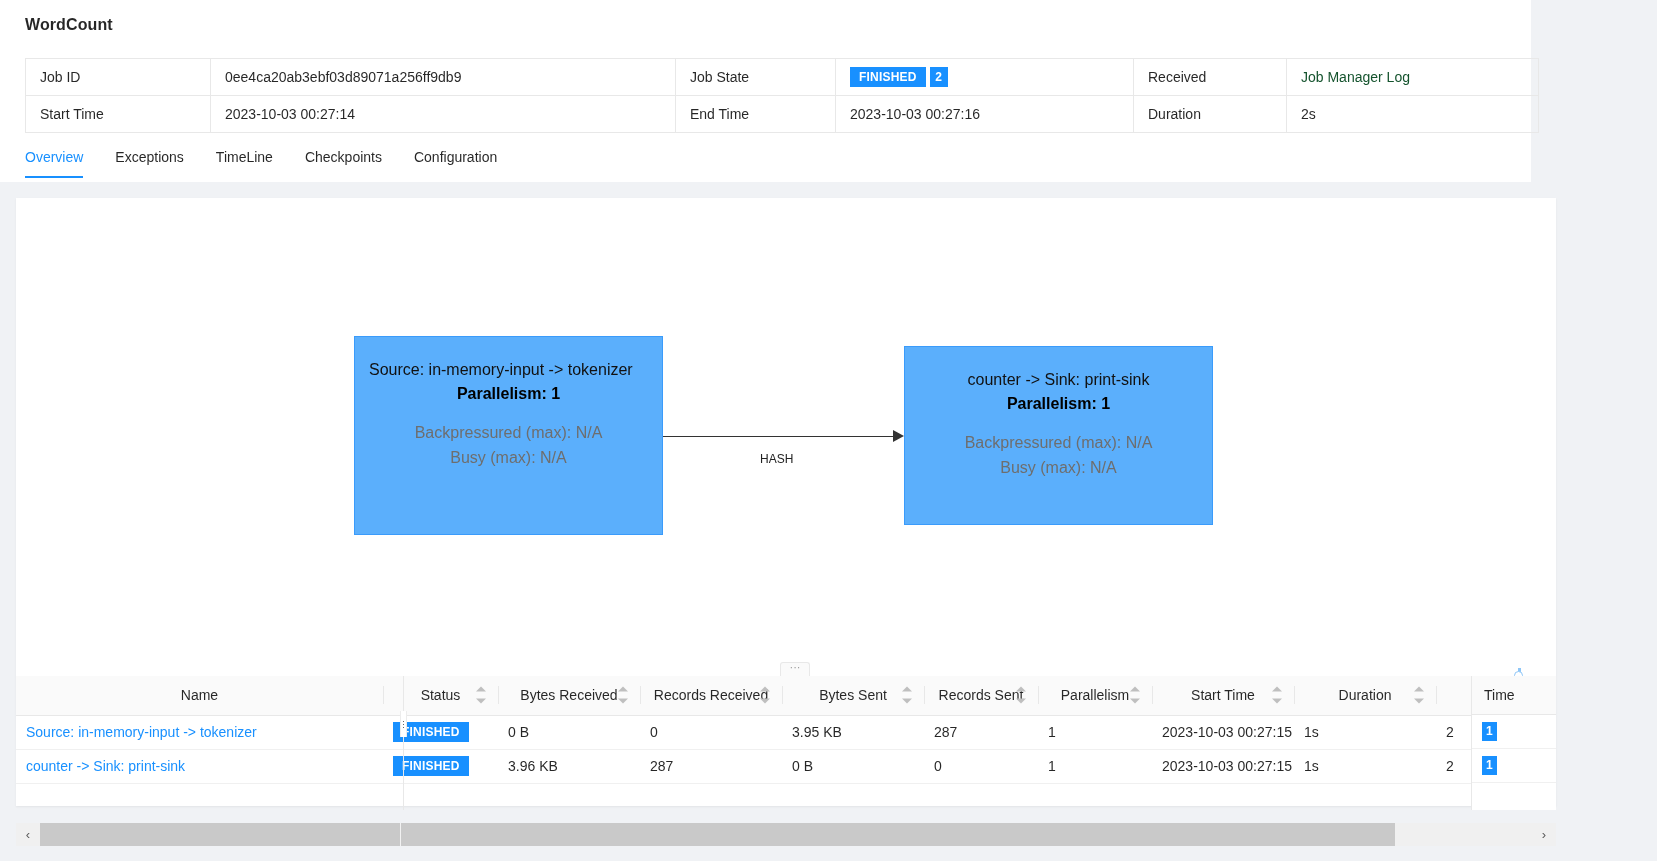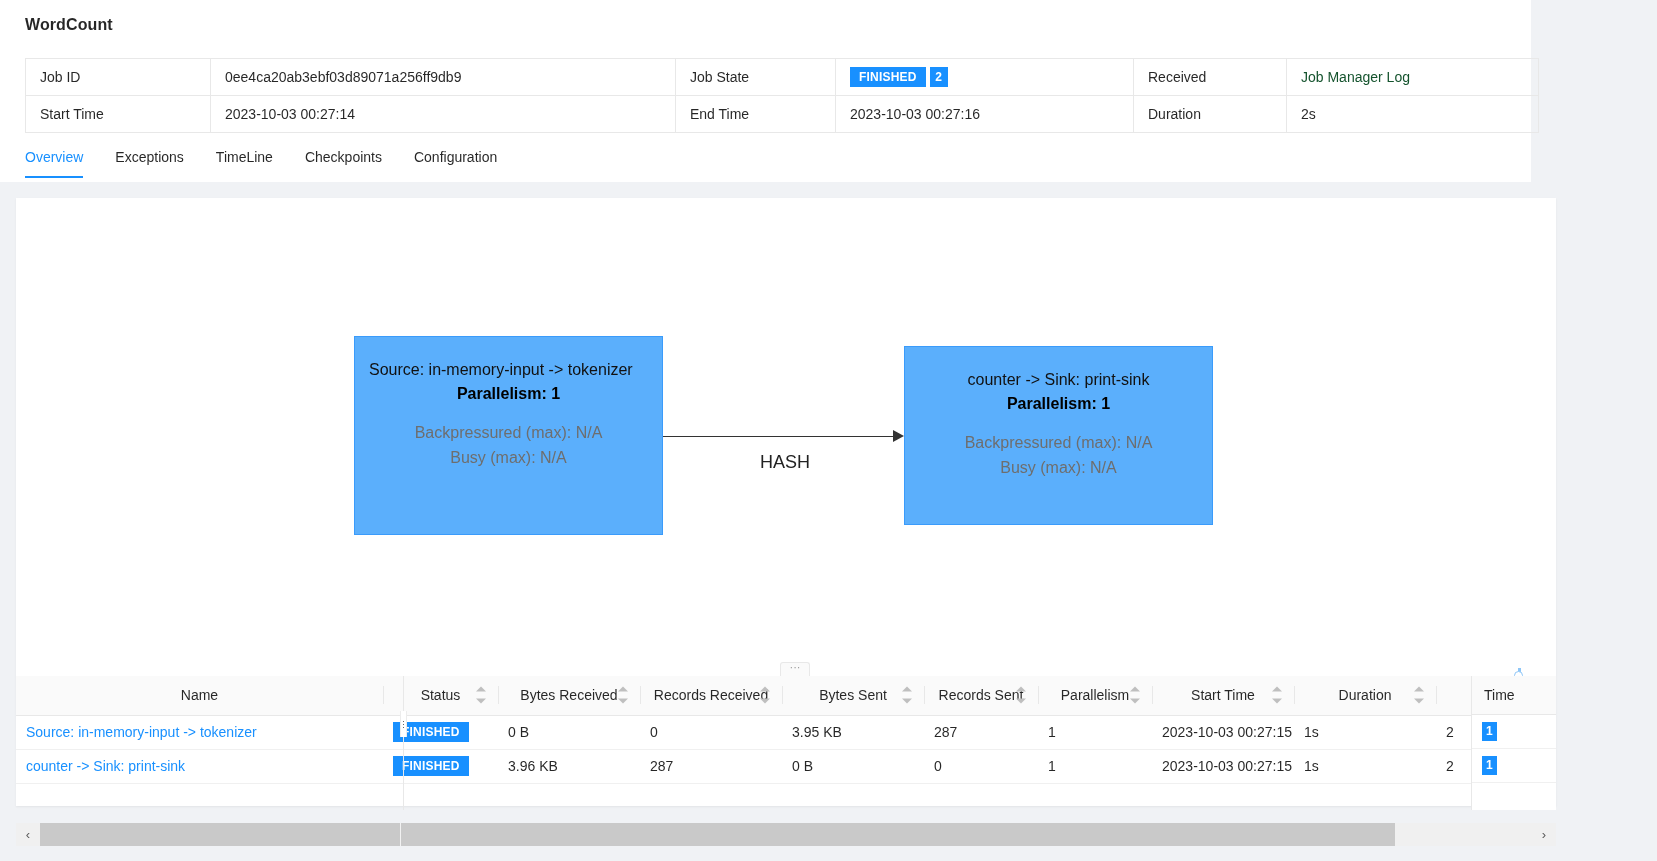--- a/index.html
+++ b/index.html
@@ -175,21 +175,21 @@
   }
   .edge-arrow {
     position: absolute;
     width: 0; height: 0;
     border-top: 6px solid transparent;
     border-bottom: 6px solid transparent;
     border-left: 11px solid #333333;
   }
   .edge-label {
     position: absolute;
-    font-size: 18px;
+    font-size: 12px;
     color: #222222;
   }
 
   .zoom-slider {
     position: absolute;
     left: 1502px; top: 470px;
     width: 3px; height: 62px;
     background: #8ec6f7;
   }
   .zoom-knob {

